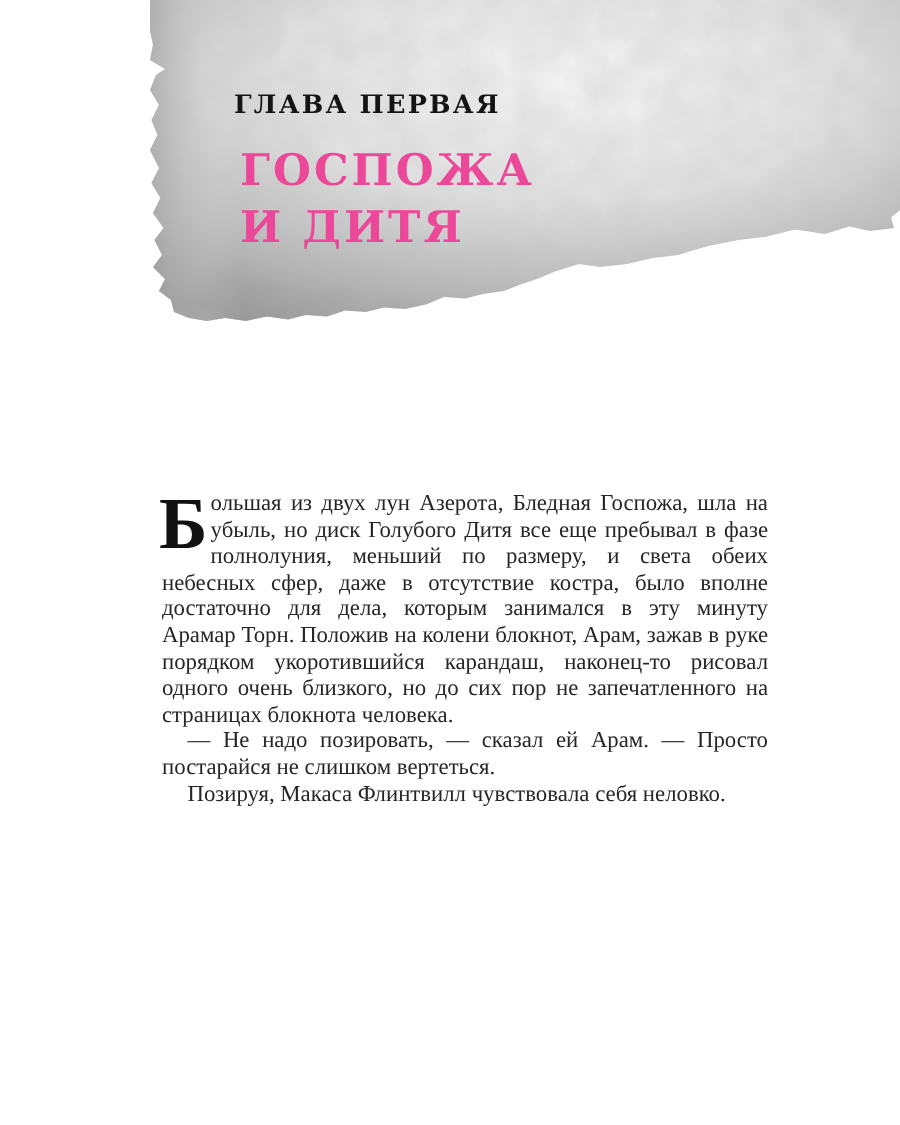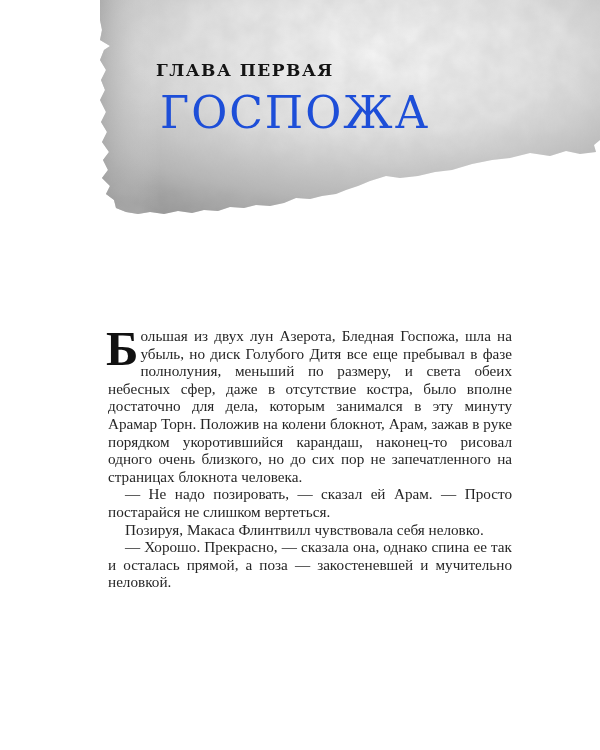--- a/index.html
+++ b/index.html
@@ -41,25 +41,25 @@
       letter-spacing: 1.5px;
       color: #141414;
       font-weight: bold;
       white-space: nowrap;
     }
     .chapter-title {
       position: absolute;
       left: 160px;
       top: 94px;
       font-family: "DejaVu Serif", serif;
-      font-size: 44px;
+      font-size: 29px;
       line-height: 38px;
       letter-spacing: 2px;
-      color: #1d4ed8;
-      font-weight: normal;
+      color: #ec4899;
+      font-weight: bold;
       white-space: nowrap;
     }
     .chapter-title div { display: block; }
     .body-text {
       position: absolute;
       left: 108px;
       top: 327px;
       width: 404px;
       font-family: "Liberation Serif", serif;
       font-size: 15.2px;
@@ -113,22 +113,22 @@
       <path id="pshape" d="M 0 0 L 500 0 L 500 140 L 494 145 L 496 152 L 480 154 L 466 151 L 450 156 L 430 153 L 410 158 L 392 160 L 372 164 L 352 170 L 335 172 L 318 176 L 300 178 L 286 176 L 270 181 L 258 186 L 246 190 L 236 194 L 222 196 L 210 199 L 196 198 L 184 203 L 170 206 L 156 205 L 144 208 L 130 207 L 118 211 L 104 210 L 92 213 L 78 211 L 64 214 L 50 212 L 38 214 L 26 212 L 16 208 L 14 200 L 6 194 L 10 186 L 2 178 L 8 170 L 3 160 L 9 152 L 2 142 L 7 132 L 1 122 L 6 112 L 0 100 L 5 90 L 1 80 L 6 70 L 0 60 L 4 50 L 10 46 L 0 40 L 2 30 L 0 20 Z" fill="url(#pg)"></path>
       <path d="M 0 0 L 500 0 L 500 140 L 494 145 L 496 152 L 480 154 L 466 151 L 450 156 L 430 153 L 410 158 L 392 160 L 372 164 L 352 170 L 335 172 L 318 176 L 300 178 L 286 176 L 270 181 L 258 186 L 246 190 L 236 194 L 222 196 L 210 199 L 196 198 L 184 203 L 170 206 L 156 205 L 144 208 L 130 207 L 118 211 L 104 210 L 92 213 L 78 211 L 64 214 L 50 212 L 38 214 L 26 212 L 16 208 L 14 200 L 6 194 L 10 186 L 2 178 L 8 170 L 3 160 L 9 152 L 2 142 L 7 132 L 1 122 L 6 112 L 0 100 L 5 90 L 1 80 L 6 70 L 0 60 L 4 50 L 10 46 L 0 40 L 2 30 L 0 20 Z" fill="url(#pl)"></path>
       <path d="M 0 0 L 500 0 L 500 140 L 494 145 L 496 152 L 480 154 L 466 151 L 450 156 L 430 153 L 410 158 L 392 160 L 372 164 L 352 170 L 335 172 L 318 176 L 300 178 L 286 176 L 270 181 L 258 186 L 246 190 L 236 194 L 222 196 L 210 199 L 196 198 L 184 203 L 170 206 L 156 205 L 144 208 L 130 207 L 118 211 L 104 210 L 92 213 L 78 211 L 64 214 L 50 212 L 38 214 L 26 212 L 16 208 L 14 200 L 6 194 L 10 186 L 2 178 L 8 170 L 3 160 L 9 152 L 2 142 L 7 132 L 1 122 L 6 112 L 0 100 L 5 90 L 1 80 L 6 70 L 0 60 L 4 50 L 10 46 L 0 40 L 2 30 L 0 20 Z" fill="#888" filter="url(#grain)"></path>
     </svg>
   </div>
 
   <div class="chapter-label">ГЛАВА ПЕРВАЯ</div>
 
   <div class="chapter-title">
     <div>ГОСПОЖА</div>
+    <div>И ДИТЯ</div>
   </div>
 
   <div class="body-text">
     <p><span class="drop-cap">Б</span><span>ольшая из двух лун Азерота, Бледная Госпожа, шла на убыль, но диск Голубого Дитя все еще пребывал в фазе полнолуния, меньший по размеру, и света обеих небесных сфер, даже в отсутствие костра, было вполне достаточно для дела, которым занимался в эту минуту Арамар Торн. Положив на колени блокнот, Арам, зажав в руке порядком укоротившийся карандаш, наконец-то рисовал одного очень близкого, но до сих пор не запечатленного на страницах блокнота человека.</span></p>
     <p class="indent">— Не надо позировать, — сказал ей Арам. — Просто постарайся не слишком вертеться.</p>
     <p class="indent">Позируя, Макаса Флинтвилл чувствовала себя неловко.</p>
-    <p class="indent">— Хорошо. Прекрасно, — сказала она, однако спина ее так и осталась прямой, а поза — закостеневшей и мучительно неловкой.</p>
   </div>
 
 </div>
 
 </body></html>

